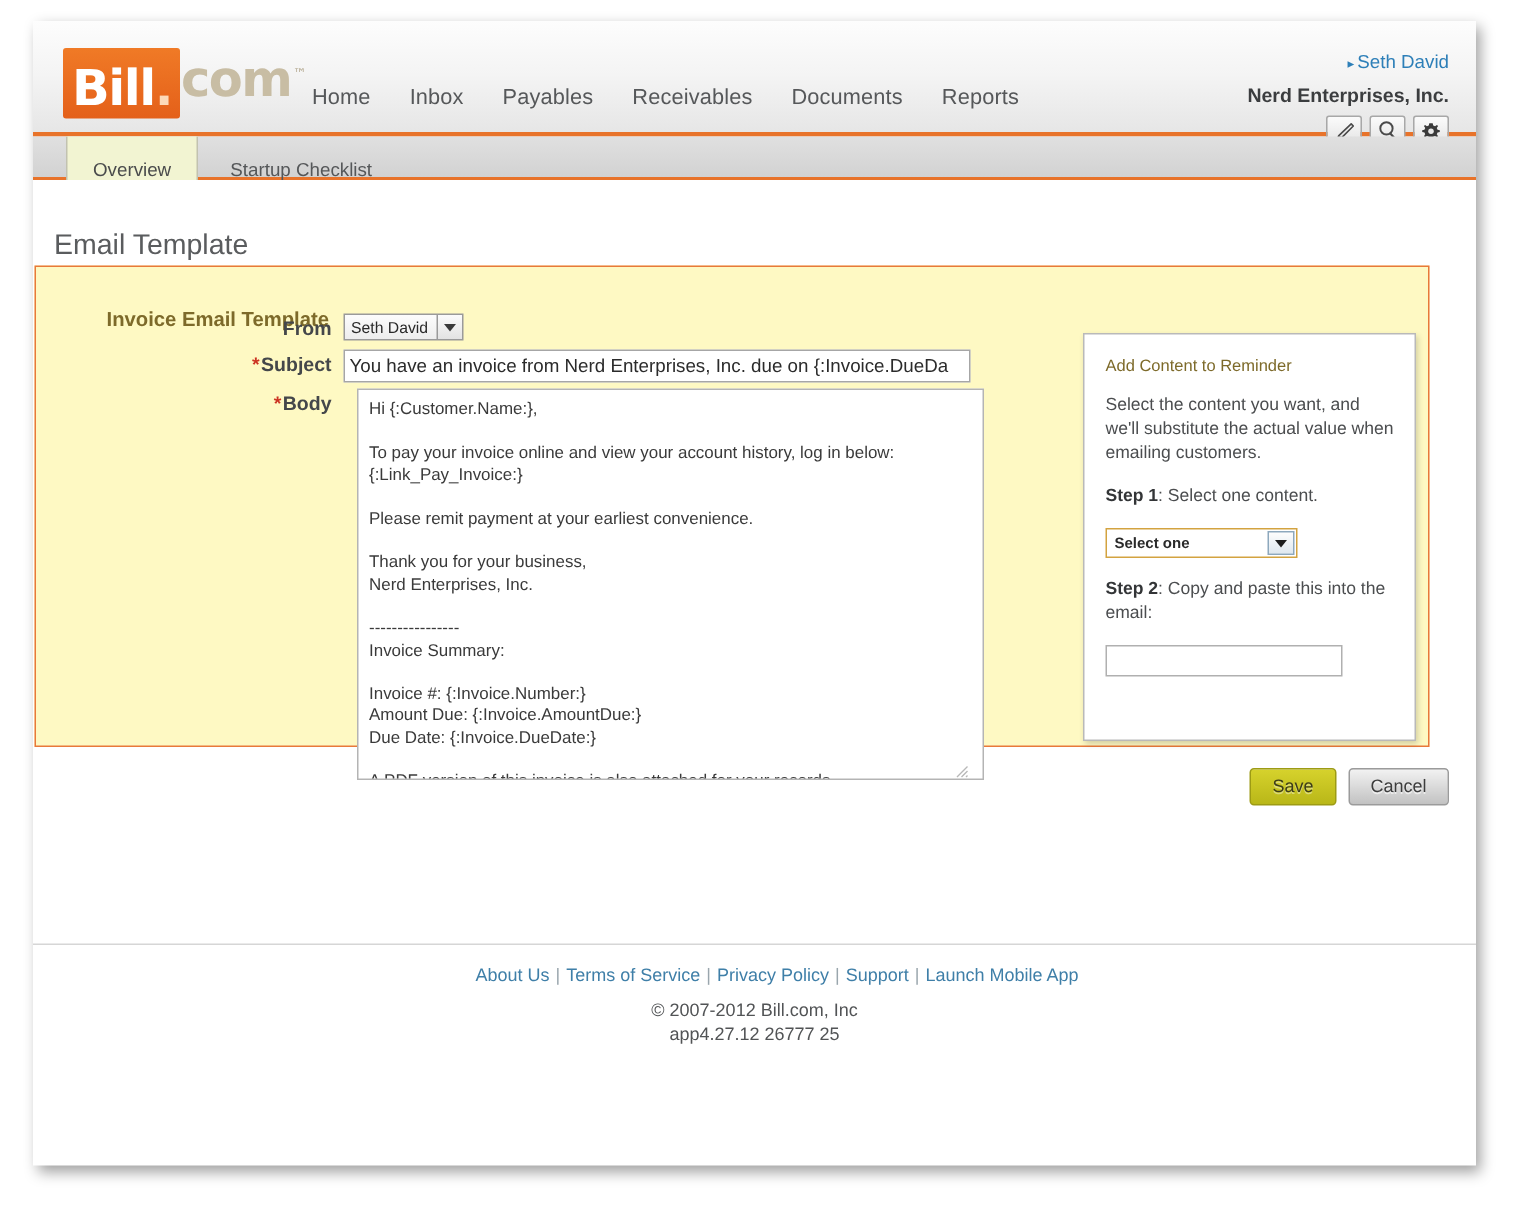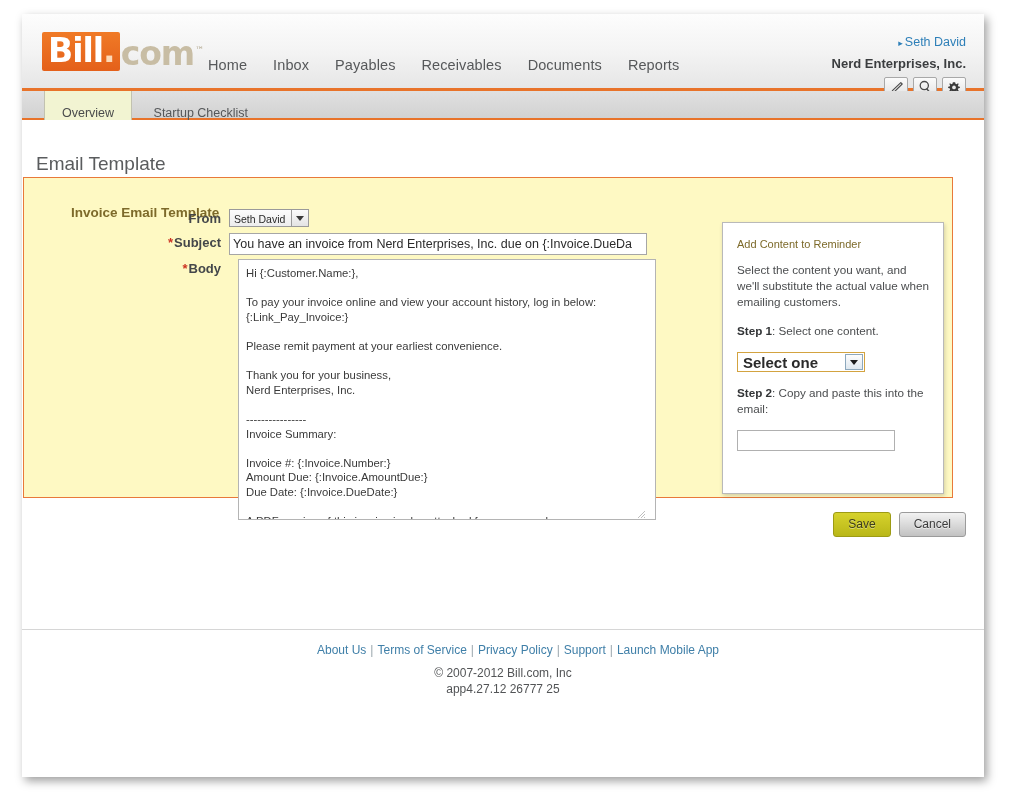--- a/index.html
+++ b/index.html
@@ -37,21 +37,21 @@
     align-items: flex-start;
   }
   .logo-bill {
     display: inline-block;
     background: linear-gradient(to bottom, #f07a26 0%, #e4601a 100%);
     color: #ffffff;
     font-family: "DejaVu Sans", sans-serif;
     font-weight: bold;
     font-size: 33px;
     line-height: 36px;
-    padding: 1px 5px 2px 6px;
+    padding: 9px 5px 2px 6px;
     letter-spacing: -1px;
     border-radius: 2px;
   }
   .logo-dot { color: #fcd9b8; }
   .logo-com {
     display: inline-block;
     color: #c8bda4;
     font-family: "DejaVu Sans", sans-serif;
     font-weight: bold;
     font-size: 33px;
@@ -275,21 +275,21 @@
     font-size: 11.7px;
     line-height: 16px;
     color: #4b4d4f;
   }
   #sidebox .stepnum { font-weight: bold; color: #333537; }
   #content-select {
     width: 128px; height: 20px;
     border: 1px solid #d3a340;
     background: #ffffff;
     display: flex; align-items: stretch;
-    font-size: 15px;
+    font-size: 10px;
     color: #2a2a2a;
     margin-bottom: 13px;
     cursor: pointer;
     padding: 1px;
   }
   #content-select .sv { flex: 1; padding: 1px 4px 0 4px; line-height: 16px; font-weight: bold; }
   #content-select .arrowbox {
     width: 18px;
     border: 1px solid #8da8bd;
     background: linear-gradient(to bottom, #fdfdfd 0%, #dfe8ef 100%);

